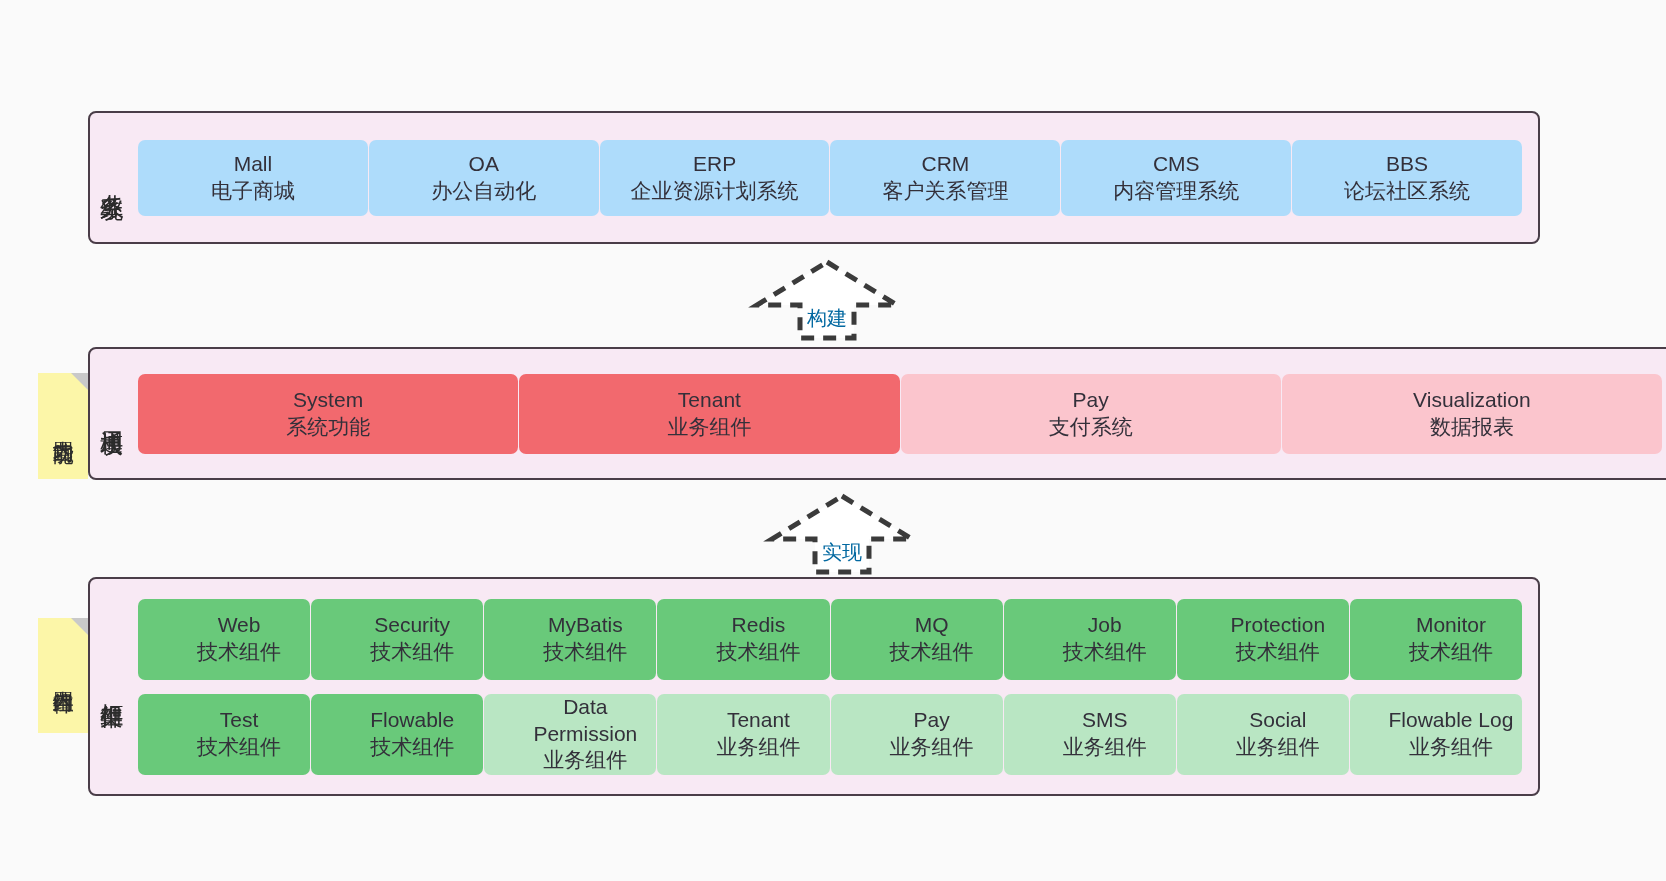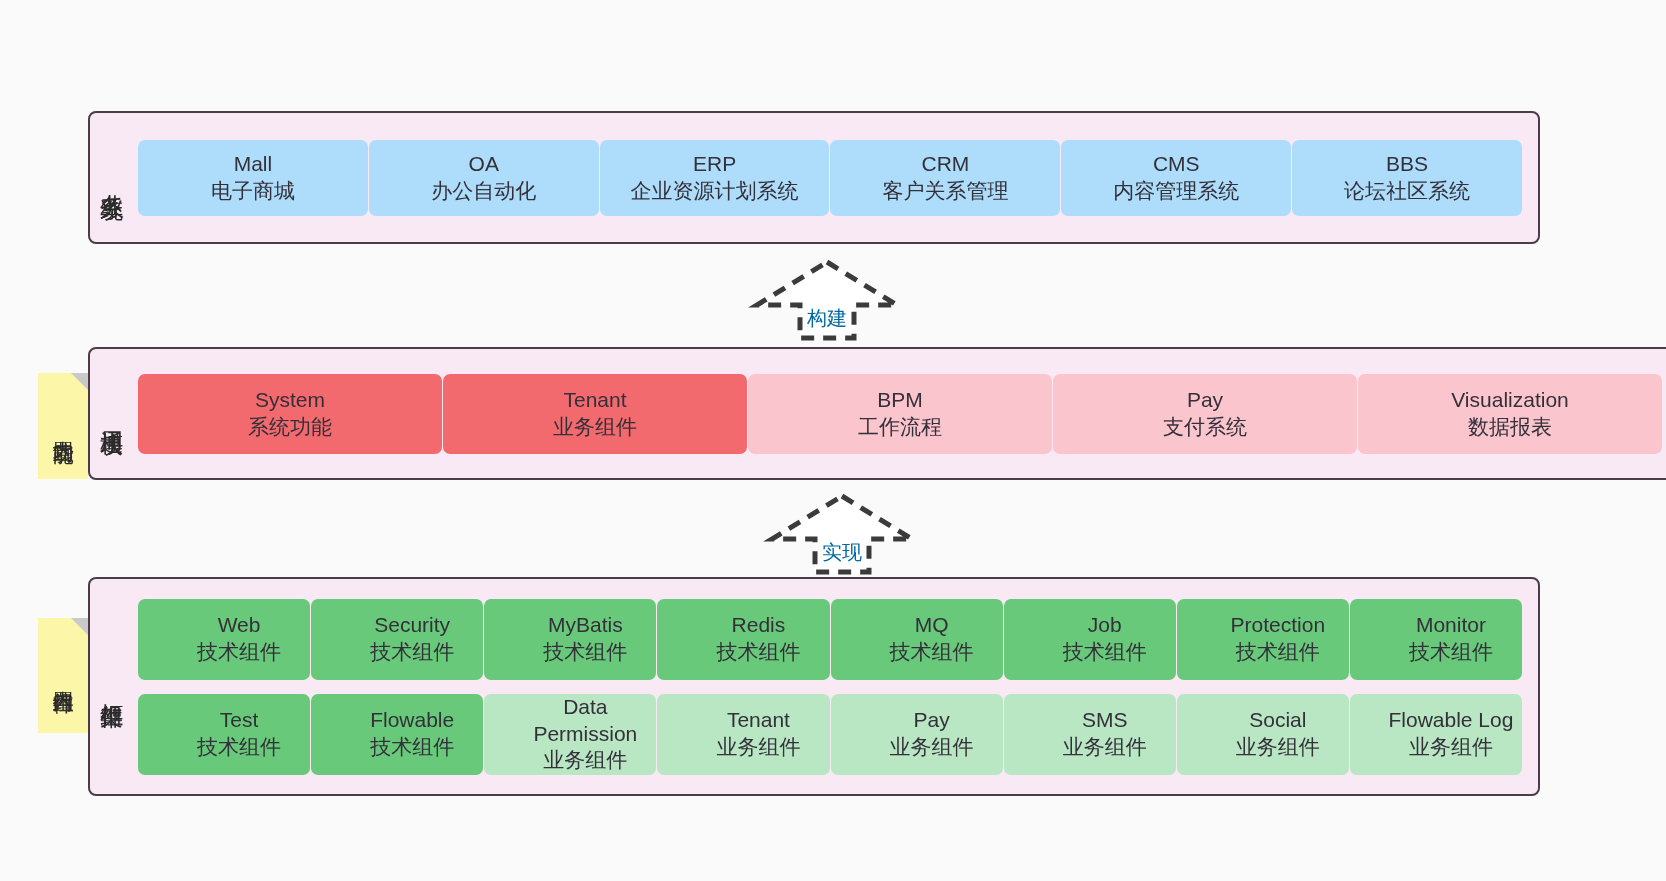--- a/index.html
+++ b/index.html
@@ -197,24 +197,20 @@
       <div class="card-row">
         <div class="card c-red">
           <div class="l1">System</div>
           <div class="l2">系统功能</div>
         </div>
         <div class="card c-red">
           <div class="l1">Tenant</div>
           <div class="l2">业务组件</div>
         </div>
         <div class="card c-pink">
-          <div class="l1">BPM</div>
-          <div class="l2">工作流程</div>
-        </div>
-        <div class="card c-pink">
           <div class="l1">Pay</div>
           <div class="l2">支付系统</div>
         </div>
         <div class="card c-pink">
           <div class="l1">Visualization</div>
           <div class="l2">数据报表</div>
         </div>
       </div>
     </div>
   </div>

